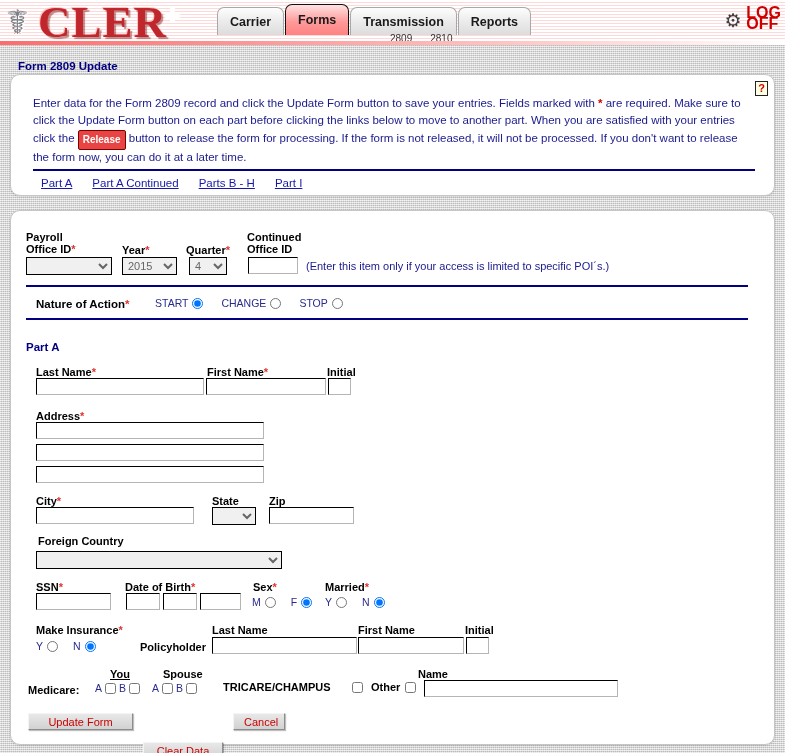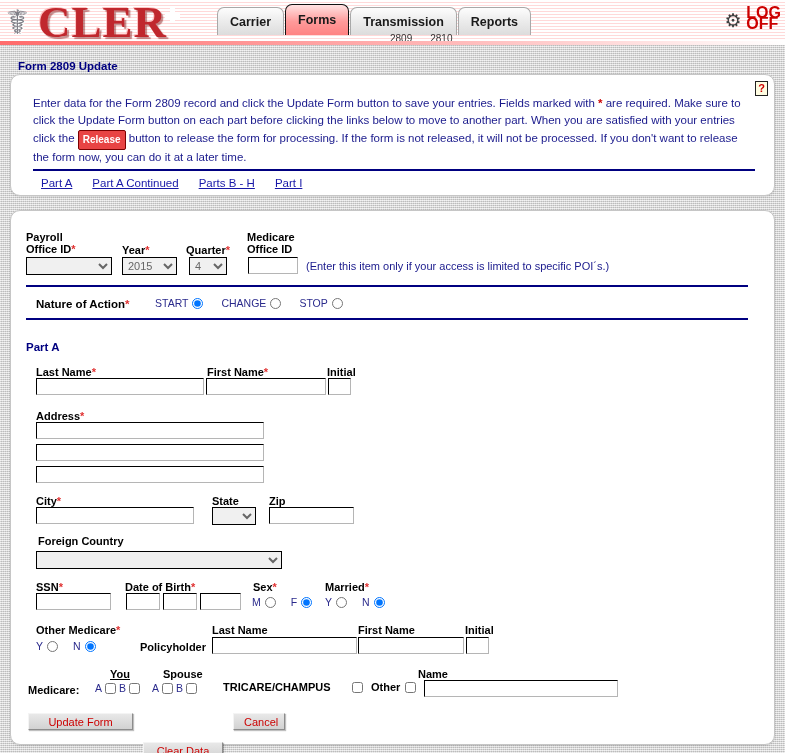--- a/index.html
+++ b/index.html
@@ -293,21 +293,21 @@
 <select class="sel" style="position:absolute; left:122px; top:257px; width:55px;">
   <option>2015</option>
 </select>
 
 <div class="row lbl" style="left:186px; top:244px;"><span>Quarter</span><span class="req">*</span></div>
 <select class="sel" style="position:absolute; left:189px; top:257px; width:38px;">
   <option>4</option>
 </select>
 
 <div class="row" style="left:247px; top:231px;">
-  <div class="lbl">Medicare</div>
+  <div class="lbl">Continued</div>
   <div class="lbl">Office ID</div>
 </div>
 <input class="ti" style="position: absolute; left: 248px; top: 257px; width: 50px;" value="">
 <div class="row note" style="left:306px; top:260px;">(Enter this item only if your access is limited to specific POI´s.)</div>
 
 <div class="navy-rule" style="left:26px; top:285px; width:722px;"></div>
 
 <div class="row lbl" style="left:36px; top:298px; font-size:11.5px;"><span>Nature of Action</span><span class="req">*</span></div>
 <div class="row" style="left:155px; top:297px; display:flex; align-items:center; gap:4px;">
   <span class="rlbl">START</span>
@@ -373,21 +373,21 @@
 
 <div class="row lbl" style="left:325px; top:581px;"><span>Married</span><span class="req">*</span></div>
 <div class="row" style="left:325px; top:596px; display:flex; align-items:center; gap:4px;">
   <span class="rlbl">Y</span>
   <input type="radio" class="radio" name="married" style="">
   <span style="width:7px"></span>
   <span class="rlbl">N</span>
   <input type="radio" class="radio" name="married" checked="" style="">
 </div>
 
-<div class="row lbl" style="left:36px; top:624px;"><span>Other Medicare</span><span class="req">*</span></div>
+<div class="row lbl" style="left:36px; top:624px;"><span>Make Insurance</span><span class="req">*</span></div>
 <div class="row" style="left:36px; top:640px; display:flex; align-items:center; gap:4px;">
   <span class="rlbl">Y</span>
   <input type="radio" class="radio" name="oins" style="">
   <span style="width:7px"></span>
   <span class="rlbl">N</span>
   <input type="radio" class="radio" name="oins" checked="" style="">
 </div>
 
 <div class="row lbl" style="left:212px; top:624px;">Last Name</div>
 <div class="row lbl" style="left:358px; top:624px;">First Name</div>

